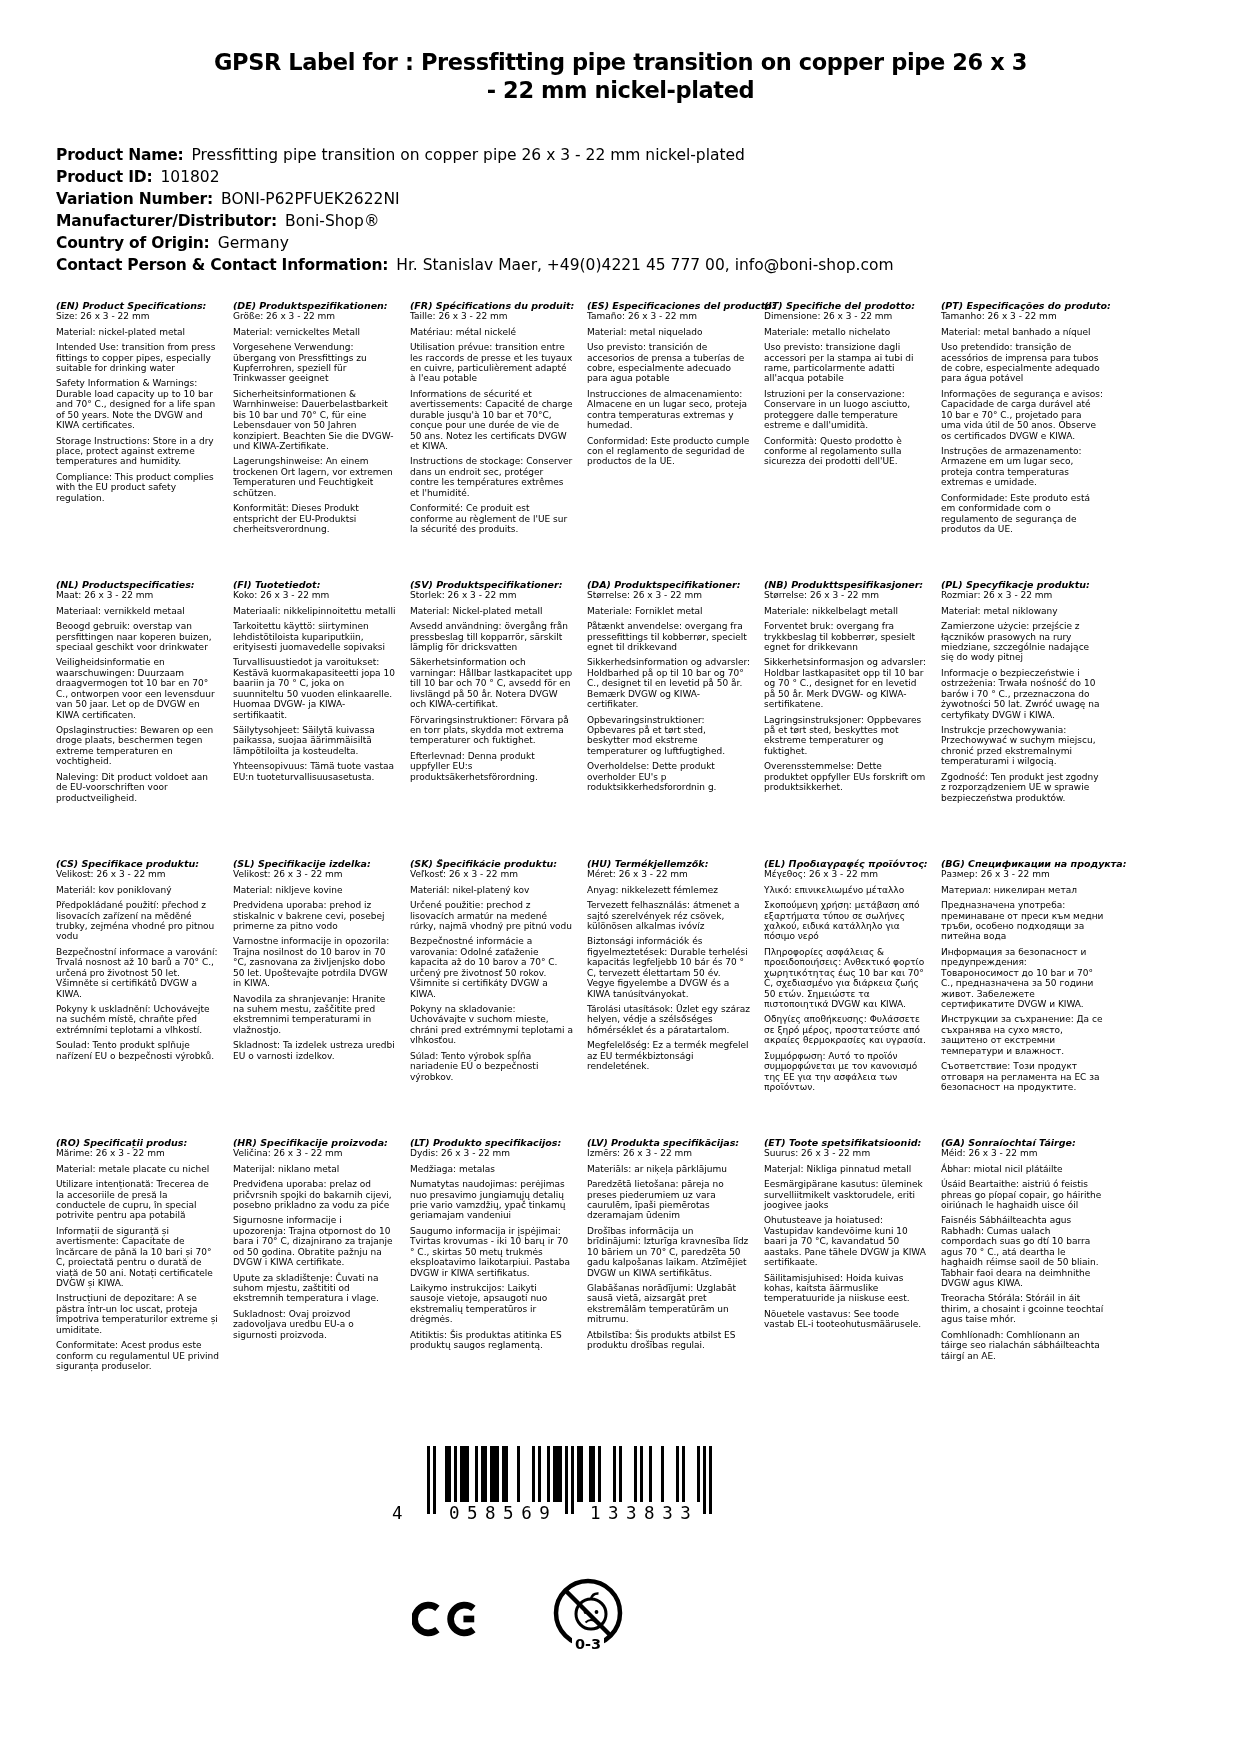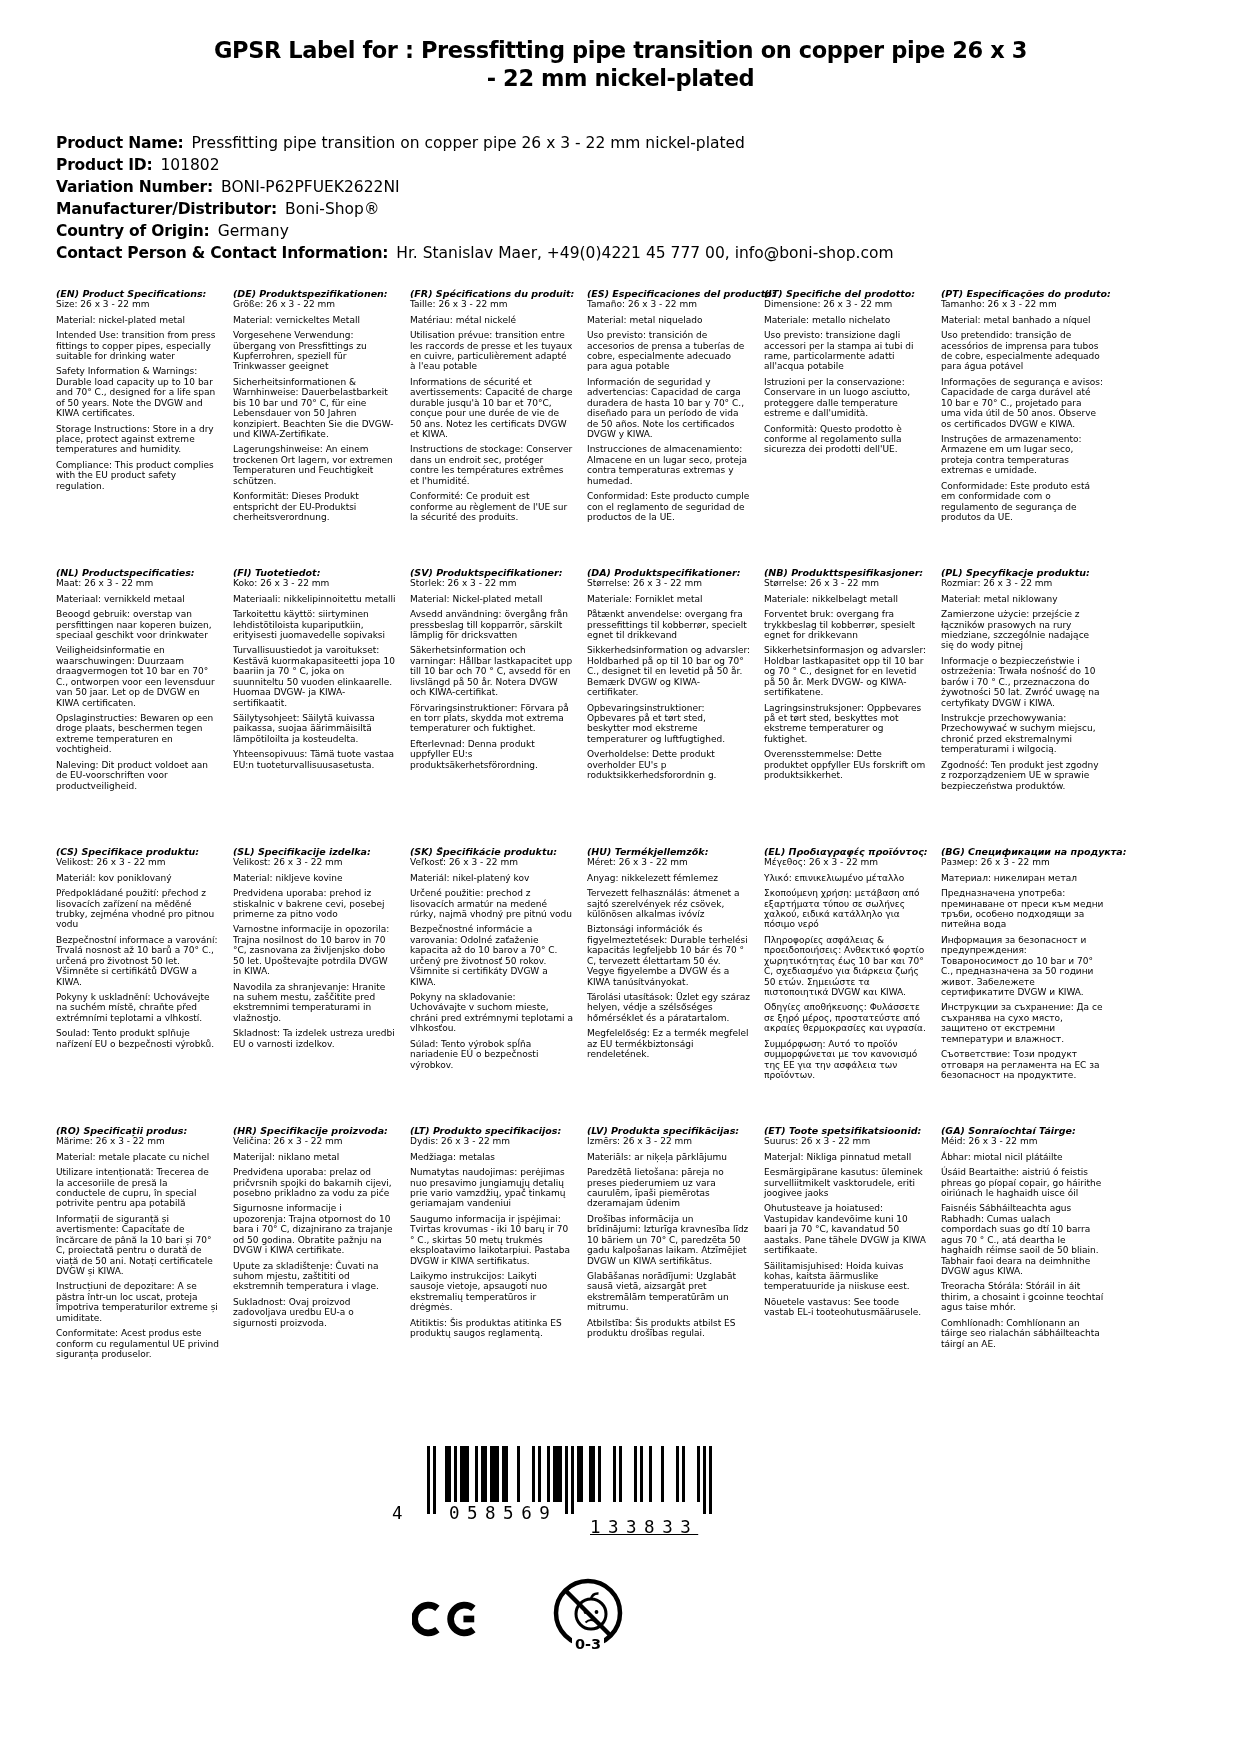--- a/index.html
+++ b/index.html
@@ -1,20 +1,20 @@
 <!DOCTYPE html>
 <html><head>
 <meta charset="utf-8">
 <style>
   * { margin:0; padding:0; box-sizing:border-box; }
   html,body { background:#fff; }
   body { width:1241px; height:1754px; font-family:"DejaVu Sans",sans-serif; color:#000; }
   .page { position:relative; width:1241px; height:1754px; background:#fff; overflow:hidden; }
 
-  .title { padding-top:36px; text-align:center; font-weight:bold; font-size:22.5px;
+  .title { padding-top:48px; text-align:center; font-weight:bold; font-size:22.5px;
            line-height:28px; letter-spacing:-0.4px; }
 
   .info { margin:40px 0 0 56px; font-size:15.5px; }
   .info-row { line-height:22px; white-space:nowrap; }
   .info-row .lbl { font-weight:bold; letter-spacing:-0.2px; }
   .info-row .val { margin-left:8px;text-align:center; }
 
   .grid { display:grid; grid-template-columns:repeat(6,163px); column-gap:14px;
           margin:24px 0 0 56px; width:1048px; }
   .cell { min-height:279px; overflow:visible; }
@@ -24,21 +24,21 @@
   .bottom { position:absolute; left:0; top:1438px; width:100%; height:260px; }
   .barcode { position:absolute; left:427px; top:8px; width:285px; }
   .bars { display:flex; align-items:flex-start; height:68px; }
   .m { width:3px; height:56px; flex:0 0 3px; }
   .m.b { background:#000; }
   .m.g { height:68px; }
   .nums { position:absolute; left:0; top:56px; width:100%; height:24px;
           font-family:"DejaVu Sans Mono",monospace; font-size:17.5px; }
   .nums .n0 { position:absolute; left:-35px; top:1px; }
   .nums .n1 { position:absolute; left:22px; top:1px; letter-spacing:7.5px; }
-  .nums .n2 { position:absolute; left:163px; top:15px; letter-spacing:7.5px;text-decoration:underline; }
+  .nums .n2 { position:absolute; left:163px; top:1px; letter-spacing:7.5px; }
 
   .ce { position:absolute; left:412px; top:146px; }
   .age { position:absolute; left:549px; top:138px; }
 </style>
 </head>
 <body>
 
 <div class="page">
 
   <h1 class="title"><span>GPSR Label for : Pressfitting pipe transition on copper pipe 26 x 3</span><br><span>- 22 mm nickel-plated</span></h1>
@@ -78,21 +78,20 @@
         <p class="cell-p">Utilisation prévue: transition entre les raccords de presse et les tuyaux en cuivre, particulièrement adapté à l'eau potable</p>
         <p class="cell-p">Informations de sécurité et avertissements: Capacité de charge durable jusqu'à 10 bar et 70°C, conçue pour une durée de vie de 50 ans. Notez les certificats DVGW et KIWA.</p>
         <p class="cell-p">Instructions de stockage: Conserver dans un endroit sec, protéger contre les températures extrêmes et l'humidité.</p>
         <p class="cell-p">Conformité: Ce produit est conforme au règlement de l'UE sur la sécurité des produits.</p>
       </div>
       <div class="cell">
         <div class="cell-h">(ES) Especificaciones del producto:</div>
         <p class="cell-p">Tamaño: 26 x 3 - 22 mm</p>
         <p class="cell-p">Material: metal niquelado</p>
         <p class="cell-p">Uso previsto: transición de accesorios de prensa a tuberías de cobre, especialmente adecuado para agua potable</p>
-        <p class="cell-p">Información de seguridad y advertencias: Capacidad de carga duradera de hasta 10 bar y 70° C., diseñado para un período de vida de 50 años. Note los certificados DVGW y KIWA.</p>
         <p class="cell-p">Instrucciones de almacenamiento: Almacene en un lugar seco, proteja contra temperaturas extremas y humedad.</p>
         <p class="cell-p">Conformidad: Este producto cumple con el reglamento de seguridad de productos de la UE.</p>
       </div>
       <div class="cell">
         <div class="cell-h">(IT) Specifiche del prodotto:</div>
         <p class="cell-p">Dimensione: 26 x 3 - 22 mm</p>
         <p class="cell-p">Materiale: metallo nichelato</p>
         <p class="cell-p">Uso previsto: transizione dagli accessori per la stampa ai tubi di rame, particolarmente adatti all'acqua potabile</p>
         <p class="cell-p">Istruzioni per la conservazione: Conservare in un luogo asciutto, proteggere dalle temperature estreme e dall'umidità.</p>
         <p class="cell-p">Conformità: Questo prodotto è conforme al regolamento sulla sicurezza dei prodotti dell'UE.</p>

